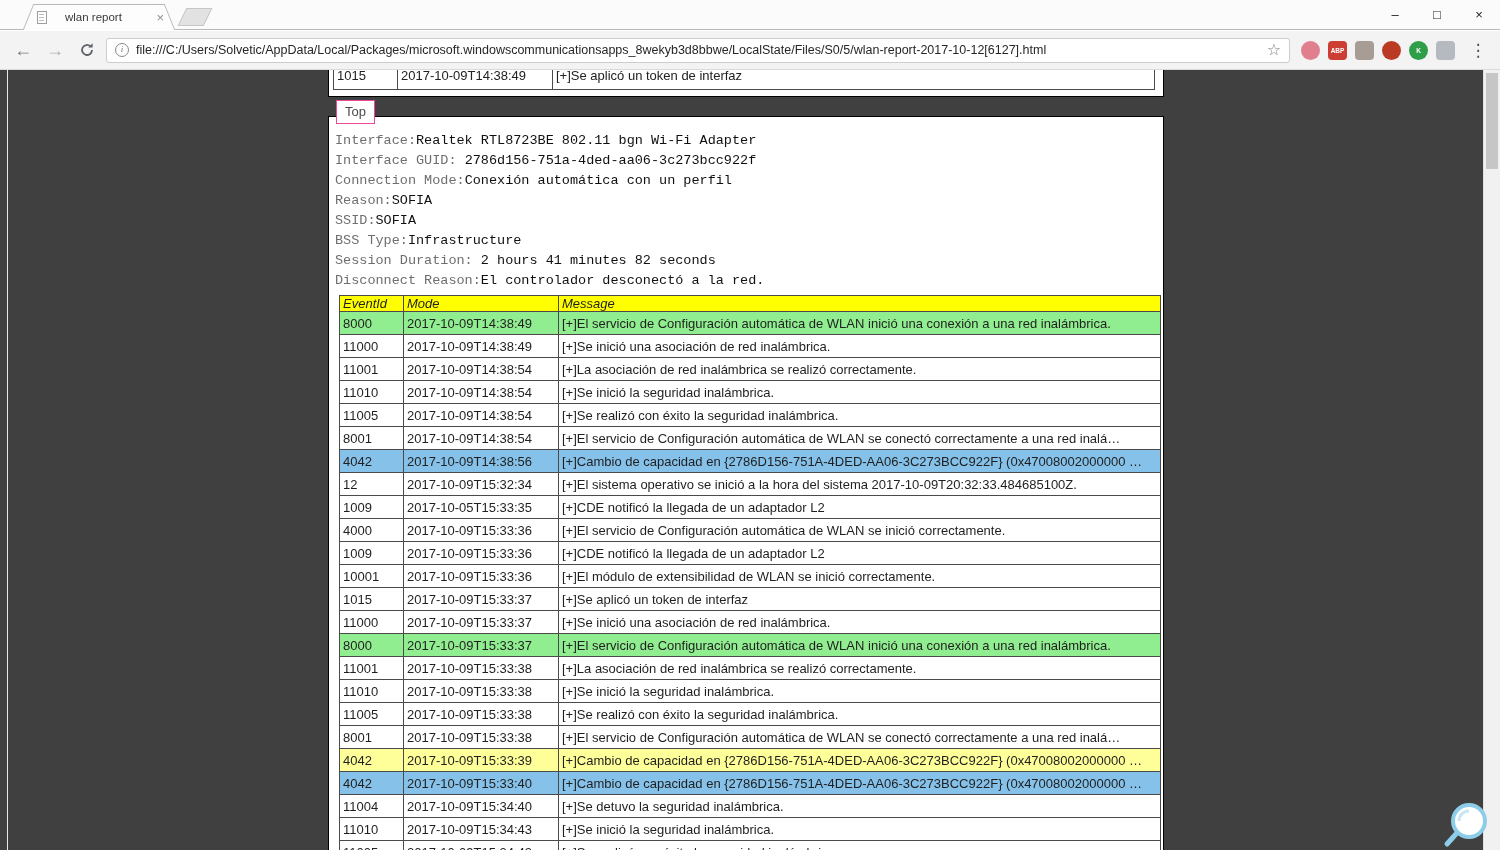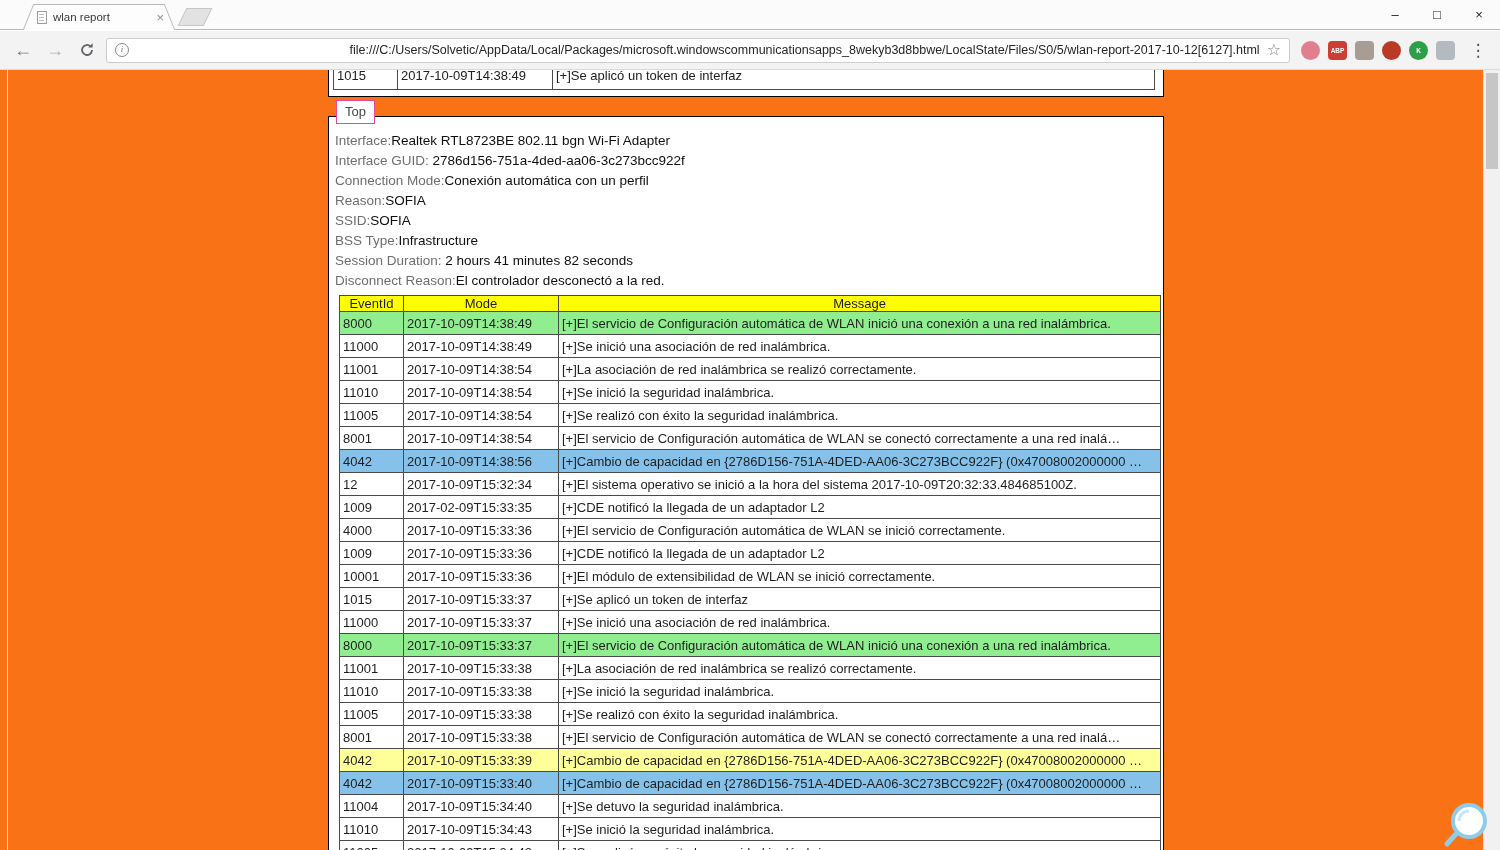--- a/index.html
+++ b/index.html
@@ -12,21 +12,21 @@
   
   .titlebar { position:absolute; top:0; left:0; right:0; height:30px; background:#fbfbfb;
               border-bottom:1px solid #b9b9b9; z-index:5; }
   .tab { position:absolute; left:24px; bottom:-1px; width:150px; height:26px; z-index:3; }
   .tab-body { position:absolute; top:0; bottom:0; left:11px; right:11px; background:#fdfdfd;
               border-top:1px solid #b9b9b9; }
   .tab-side { position:absolute; top:0; bottom:0; width:15px; background:#fdfdfd; }
   .tab-side.l { left:4px; border-left:1px solid #b9b9b9; border-top:1px solid #b9b9b9; transform:skewX(-22deg); }
   .tab-side.r { right:4px; border-right:1px solid #b9b9b9; border-top:1px solid #b9b9b9; transform:skewX(22deg); }
   .tab-content { position:absolute; top:0; bottom:0; left:13px; right:10px; display:flex;
-                 align-items:center; gap:6px; z-index:2; }
+                 align-items:center; gap:18px; z-index:2; }
   .doc-icon { width:10px; height:13px; border:1px solid #9e9e9e; background:#fff; flex:0 0 auto; position:relative; }
   .doc-icon::after { content:""; position:absolute; left:1px; top:2px; width:5px; height:1px; background:#bdbdbd;
                      box-shadow:0 3px 0 #bdbdbd, 0 6px 0 #bdbdbd; }
   .tab-title { font-size:11.5px; color:#3a3a3a; flex:1; white-space:nowrap; overflow:hidden; }
   .tab-close { font-size:13px; color:#8f8f8f; line-height:1; }
   .newtab-btn { position:absolute; left:182px; bottom:3px; width:26px; height:18px;
                 background:#e2e2e2; border:1px solid #c6c6c6; transform:skewX(-26deg); z-index:1; }
   .win-controls { position:absolute; right:0; top:0; height:29px; display:flex; }
   .win-btn { width:42px; height:29px; display:flex; align-items:center; justify-content:center;
              font-size:13px; color:#222; }
@@ -36,57 +36,57 @@
              border-bottom:1px solid #dadada; display:flex; align-items:center; padding:0 10px; gap:6px; z-index:4; }
   .nav-btn { width:26px; text-align:center; font-size:18px; line-height:1; }
   .nav-back { color:#7d7d7d; }
   .nav-fwd  { color:#b3b3b3; }
   .nav-reload { display:flex; align-items:center; justify-content:center; width:26px; }
   .omnibox { flex:1; height:25px; background:#fff; border:1px solid #cdcdcd; border-radius:3px;
              display:flex; align-items:center; padding:0 8px; gap:7px; min-width:0; }
   .info-badge { width:14px; height:14px; border:1.4px solid #888; border-radius:50%; color:#777;
                 font-size:9px; line-height:11px; text-align:center; flex:0 0 auto;
                 font-family:"Liberation Serif",serif; font-style:italic; }
-  .url-text { flex:1; font-size:12.5px; color:#262626; white-space:nowrap; overflow:hidden;text-align:right; }
+  .url-text { flex:1; font-size:12.5px; color:#262626; white-space:nowrap; overflow:hidden; }
   .star-btn { color:#858585; font-size:16px; line-height:1; flex:0 0 auto; }
   .ext-row { display:flex; align-items:center; gap:8px; padding:0 5px; }
   .ext-icon { width:19px; height:19px; display:flex; align-items:center; justify-content:center;
               color:#fff; font-size:6.5px; font-weight:bold; letter-spacing:0; }
   .ext-icon.rd { border-radius:50%; }
   .ext-icon.sq { border-radius:4px; }
   .menu-btn { width:24px; text-align:center; color:#4d4d4d; font-size:17px; line-height:1; }
 
   
-  .content { position:absolute; top:70px; left:0; right:0; bottom:0; background:#f97316; overflow:hidden;padding-left:39px; }
+  .content { position:absolute; top:70px; left:0; right:0; bottom:0; background:#404040; overflow:hidden;padding-left:39px; }
   .left-edge { position:absolute; left:7px; top:0; bottom:0; width:1px; background:#e9e9e9; }
 
   .partial-section { position:absolute; left:328px; top:-1px; width:836px; height:28px;
                      border:1px solid #000; border-top:none; background:#fff; }
   .partial-table { position:absolute; left:4px; top:-4px; width:822px; height:25px;
                    border:1px solid #4a4a4a; border-top:none; display:flex;
                    font-size:13px; color:#222; background:#fff; }
   .partial-cell { border-right:1px solid #4a4a4a; padding:3px 3px 0 3px; white-space:nowrap; overflow:hidden; }
   .partial-cell.c1 { width:64px; }
   .partial-cell.c2 { width:155px; }
   .partial-cell.c3 { flex:1; border-right:none; }
 
   .top-box { position:absolute; left:336px; top:30px; z-index:2; background:#fff;
              border:1px solid #ec4899; padding:3px 8px 4px 8px; font-size:13px; color:#4a4a4a; }
 
   .session-box { position:absolute; left:328px; top:46px; width:836px; height:900px;
                  border:1px solid #000; padding:14px 0 0 6px; background:#fff; }
-  .info-line { font-size:13.5px; height:20px; line-height:20px; white-space:pre; overflow:hidden; }
+  .info-line { font-size:13.5px; height:20px; line-height:20px; white-space:pre; overflow:hidden;font-family:Liberation Mono, monospace; }
   .info-label { color:#6e6e6e; }
   .info-value { color:#101010; }
 
   .event-table { border-collapse:collapse; table-layout:fixed; width:822px; margin:4px 0 0 4px;
                  font-size:13px; color:#1f1f1f; }
   .event-table th, .event-table td { border:1px solid #4a4a4a; padding:0 3px;
                  white-space:nowrap; overflow:hidden; text-align:left; }
-  .event-table th { background:var(--header-bg); text-align:center; height:14px; font-weight:normal; }
+  .event-table th { background:var(--header-bg); text-align:left; height:14px; font-weight:normal;font-style:italic; }
   .event-table td { height:23px; }
   .event-table tr.bg-green  td { background:var(--row-green);margin-top:28px; }
   .event-table tr.bg-blue   td { background:var(--row-blue); }
   .event-table tr.bg-yellow td { background:var(--row-yellow); }
 
   
   .scrollbar { position:absolute; right:0; top:0; width:17px; bottom:0; background:#f1f1f1;
                border-left:1px solid #e0e0e0; }
   .scroll-thumb { position:absolute; left:2px; right:2px; top:3px; height:96px; background:#c6c6c6; }
 
@@ -215,21 +215,21 @@
               <td>2017-10-09T14:38:56</td>
               <td>[+]Cambio de capacidad en {2786D156-751A-4DED-AA06-3C273BCC922F} (0x47008002000000 …</td>
             </tr>
             <tr>
               <td>12</td>
               <td>2017-10-09T15:32:34</td>
               <td>[+]El sistema operativo se inició a la hora del sistema 2017-10-09T20:32:33.484685100Z.</td>
             </tr>
             <tr>
               <td>1009</td>
-              <td>2017-02-09T15:33:35</td>
+              <td>2017-10-05T15:33:35</td>
               <td>[+]CDE notificó la llegada de un adaptador L2</td>
             </tr>
             <tr>
               <td>4000</td>
               <td>2017-10-09T15:33:36</td>
               <td>[+]El servicio de Configuración automática de WLAN se inició correctamente.</td>
             </tr>
             <tr>
               <td>1009</td>
               <td>2017-10-09T15:33:36</td>

